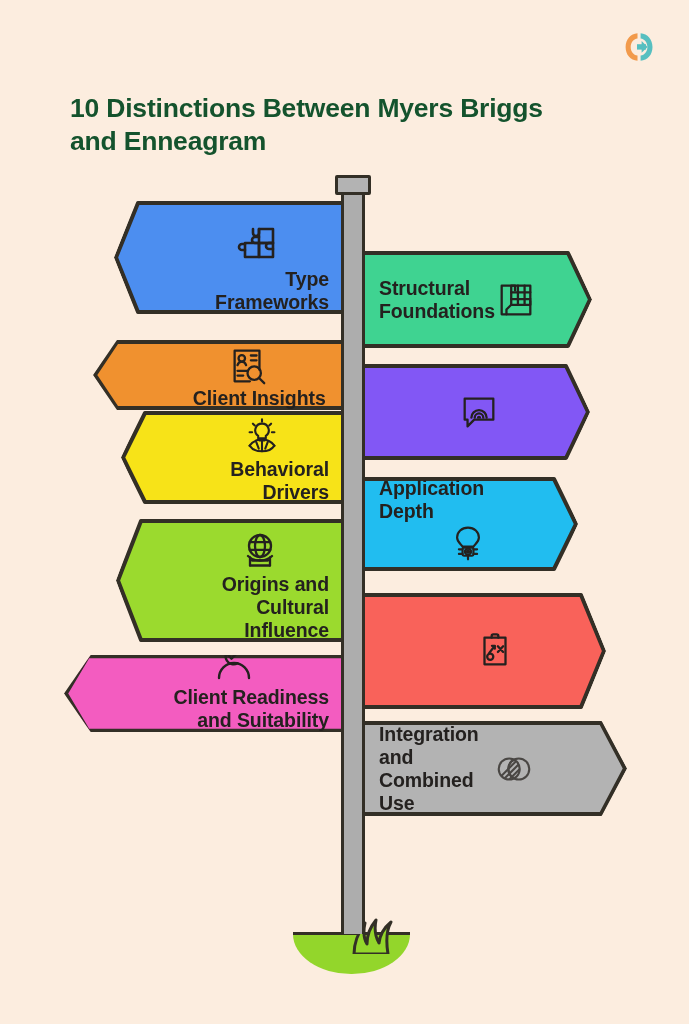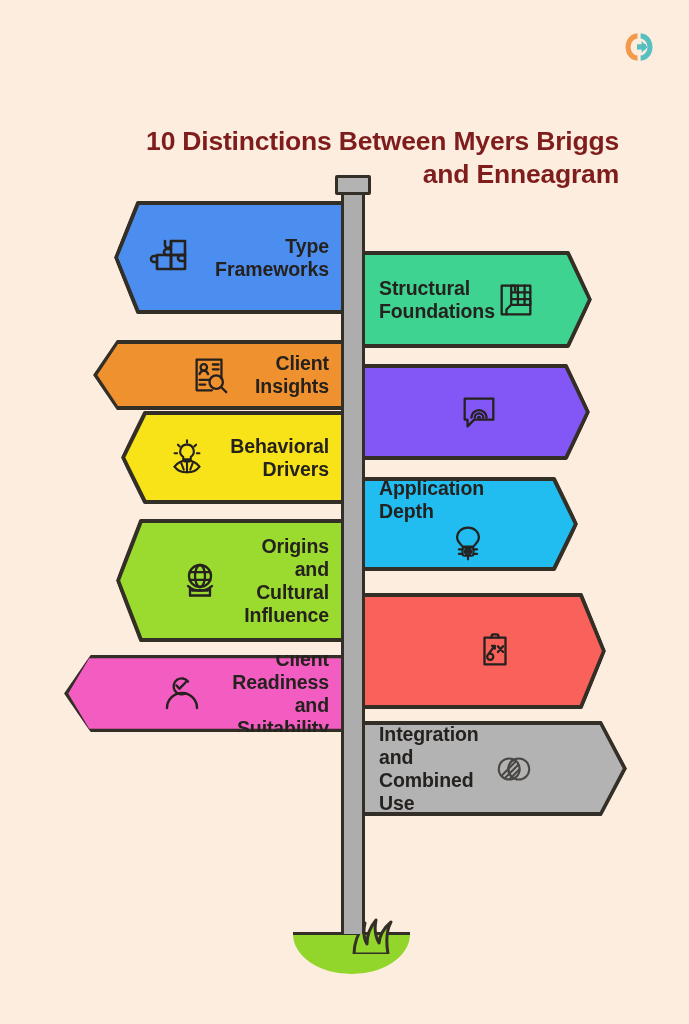--- a/index.html
+++ b/index.html
@@ -33,28 +33,27 @@
     font-weight: 400;
     font-family: "DejaVu Sans", sans-serif;
   }
 
   
   .title {
     position: absolute;
     top: 92px;
     left: 0;
     width: 689px;
-    text-align: right;
+    text-align: left;
     font-size: 26.5px;
     line-height: 1.26;
     font-weight: bold;
-    color: #7f1d1d;
+    color: #14532d;
     letter-spacing: -0.2px;
     padding: 0 70px;
-    margin-top: 33px;
   }
 
   
   .stage {
     position: absolute;
     top: 0; left: 0;
     width: 689px;
     height: 1024px;
   }
 
@@ -108,20 +107,21 @@
     align-items: center;
     border: 3.5px solid #332F26;
     z-index: 4;
   }
   .sign.left {
     clip-path: polygon(0 50%, 9.5% 0, 100% 0, 100% 100%, 9.5% 100%);
     border: none;
     padding-left: 14%;
     padding-right: 16px;
     justify-content: flex-end;
+    flex-direction: column;
   }
   .sign.right {
     clip-path: polygon(0 0, 90.5% 0, 100% 50%, 90.5% 100%, 0 100%);
     border: none;
     padding-left: 18px;
     padding-right: 13%;
     justify-content: flex-start;
   }
   
   .sign .outline {

